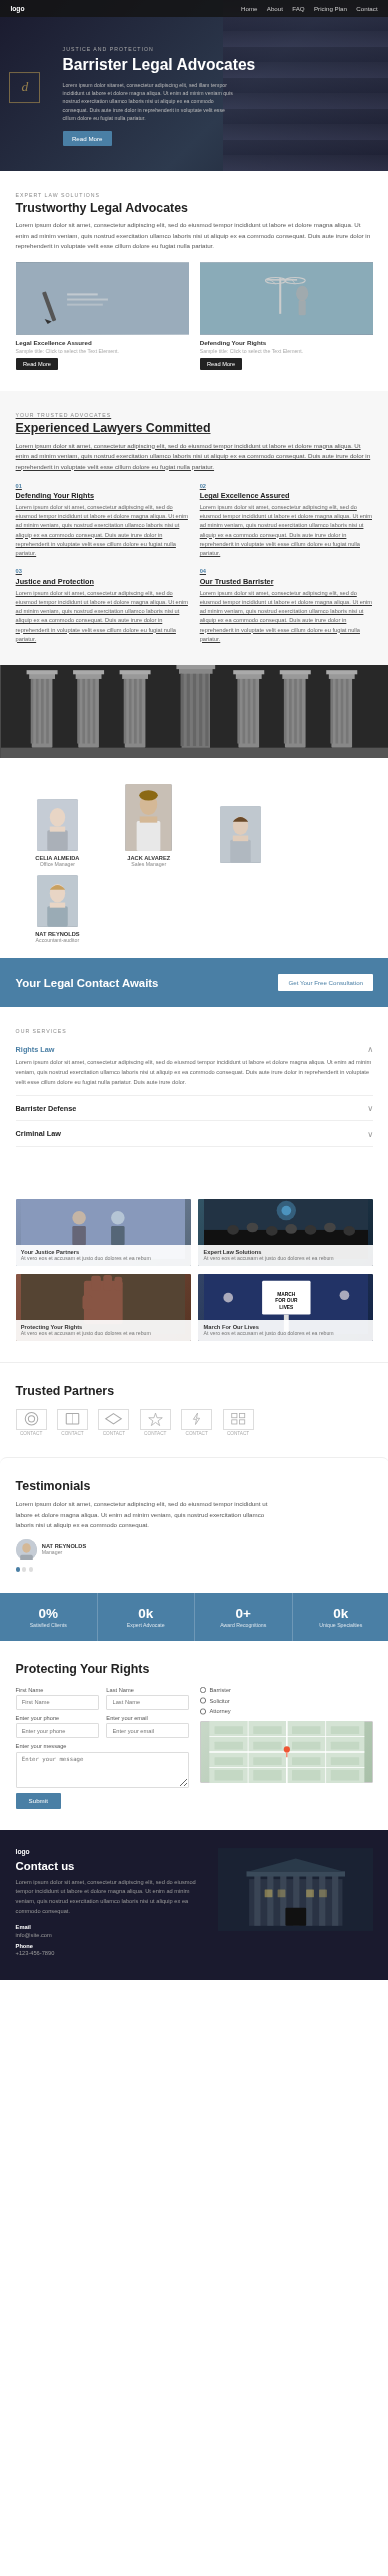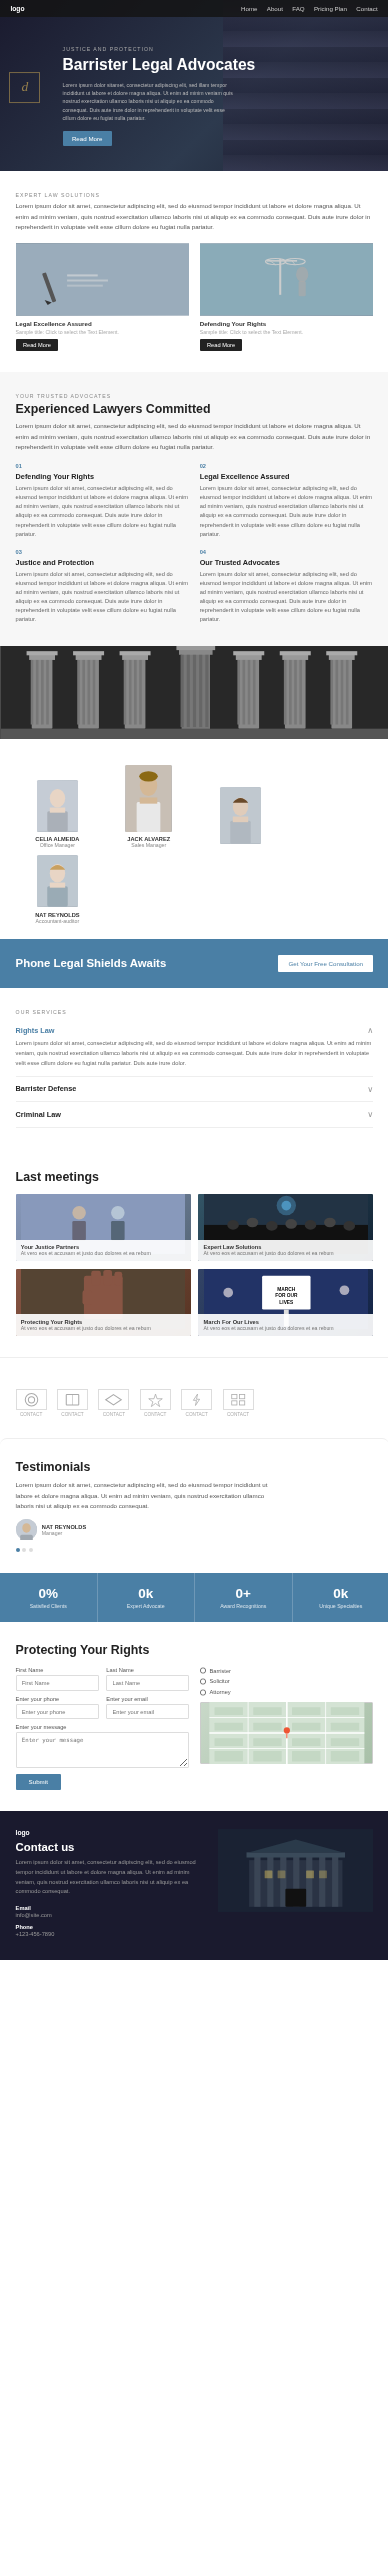--- a/index.html
+++ b/index.html
@@ -41,21 +41,21 @@
       width: 100%; height: 73px;
       background: #b0b8c0;
       position: relative; overflow: hidden;
     }
     .img-card-img.img1 { background: linear-gradient(135deg, #8a9ba8, #c5cdd5); }
     .img-card-img.img2 { background: linear-gradient(135deg, #a8b5c0, #8899aa); }
     .img-card-sample { font-size: 5.2px; color: #aaa; margin-top: 1.6px; }
     .img-card .btn-dark { margin-top: 4.1px; font-size: 5.7px; padding: 3.1px 7.3px; }
 
     
-    .experienced { background: #f7f7f7; }
+    .experienced { background: #f7f7f7; text-decoration: underline; }
     .lawyers-grid { display: grid; grid-template-columns: 1fr 1fr; gap: 10.4px; margin-top: 10.4px; }
     .lawyer-item .num { color: #4a7fa5; font-size: 5.7px; font-weight: bold; margin-bottom: 2.6px; }
     .lawyer-item h4 { font-size: 7.3px; font-weight: bold; color: #222; margin-bottom: 3.1px; }
     .lawyer-item p { font-size: 5.7px; color: #666; line-height: 1.6; }
 
     
     .team { background: #fff; padding: 15.6px; }
     .team-grid {
       display: grid; grid-template-columns: repeat(4, 1fr); gap: 7.8px;
       margin-top: 10.4px; align-items: end;
@@ -229,20 +229,21 @@
   <div class="hero-content" style="position:relative;z-index:2;padding:36px 10.4px 15.6px 47px;max-width:259px;">
     <div style="color:#aaa;font-size:5.2px;letter-spacing:1px;text-transform:uppercase;margin-bottom:4.1px;">JUSTICE AND PROTECTION</div>
     <h1 style="color:#fff;font-size:15.6px;font-weight:bold;line-height:1.2;margin-bottom:6.2px;">Barrister Legal Advocates</h1>
     <p style="color:#bbb;font-size:5.2px;line-height:1.6;margin-bottom:8.3px;max-width:176px;">Lorem ipsum dolor sitamet, consectetur adipiscing elit, sed illam tempor incididunt ut labore et dolore magna aliqua. Ut enim ad minim veniam quis nostrud exercitation ullamco laboris nisi ut aliquip ex ea commodo consequat. Duis aute irure dolor in reprehenderit in voluptate velit esse cillum dolore eu fugiat nulla pariatur.</p>
     <button class="btn-primary">Read More</button>
   </div>
 </section>
 
 <section class="trustworthy">
   <div class="section-label">EXPERT LAW SOLUTIONS</div>
+  <h2 class="section-title">Trustworthy Legal Advocates</h2>
   <p class="section-text">Lorem ipsum dolor sit amet, consectetur adipiscing elit, sed do eiusmod tempor incididunt ut labore et dolore magna aliqua. Ut enim ad minim veniam, quis nostrud exercitation ullamco laboris nisi ut aliquip ex ea commodo consequat. Duis aute irure dolor in reprehenderit in voluptate velit esse cillum dolore eu fugiat nulla pariatur.</p>
   <div class="img-cards">
     <div class="img-card">
       <div class="img-card-img img1">
         <svg width="100%" height="100%" viewBox="0 0 340 140" xmlns="http://www.w3.org/2000/svg">
           <rect width="340" height="140" fill="#9aacbb"></rect>
 
           <rect x="60" y="50" width="8" height="60" fill="#555" rx="2" transform="rotate(-20,80,80)"></rect>
           <polygon points="56,110 70,115 62,120" fill="#333"></polygon>
           <rect x="100" y="60" width="60" height="4" fill="#ddd" opacity="0.6"></rect>
@@ -292,21 +293,21 @@
       <h4>Legal Excellence Assured</h4>
       <p>Lorem ipsum dolor sit amet, consectetur adipiscing elit, sed do eiusmod tempor incididunt ut labore et dolore magna aliqua. Ut enim ad minim veniam, quis nostrud exercitation ullamco laboris nisi ut aliquip ex ea commodo consequat. Duis aute irure dolor in reprehenderit in voluptate velit esse cillum dolore eu fugiat nulla pariatur.</p>
     </div>
     <div class="lawyer-item">
       <div class="num">03</div>
       <h4>Justice and Protection</h4>
       <p>Lorem ipsum dolor sit amet, consectetur adipiscing elit, sed do eiusmod tempor incididunt ut labore et dolore magna aliqua. Ut enim ad minim veniam, quis nostrud exercitation ullamco laboris nisi ut aliquip ex ea commodo consequat. Duis aute irure dolor in reprehenderit in voluptate velit esse cillum dolore eu fugiat nulla pariatur.</p>
     </div>
     <div class="lawyer-item">
       <div class="num">04</div>
-      <h4>Our Trusted Advocates</h4>
+      <h4>Our Trusted Barrister</h4>
       <p>Lorem ipsum dolor sit amet, consectetur adipiscing elit, sed do eiusmod tempor incididunt ut labore et dolore magna aliqua. Ut enim ad minim veniam, quis nostrud exercitation ullamco laboris nisi ut aliquip ex ea commodo consequat. Duis aute irure dolor in reprehenderit in voluptate velit esse cillum dolore eu fugiat nulla pariatur.</p>
     </div>
   </div>
 </section>
 
 <div class="columns-img">
   <div class="columns-img-bg">
     <svg width="389" height="93" viewBox="0 0 750 180" xmlns="http://www.w3.org/2000/svg">
       <rect width="750" height="180" fill="#444"></rect>
       <rect width="750" height="180" fill="rgba(0,0,0,0.4)"></rect>
@@ -429,21 +430,21 @@
           <rect x="20" y="65" width="40" height="45" fill="#b0b8c0" rx="3"></rect>
           <rect x="25" y="57" width="30" height="11" fill="#e0ccba"></rect>
           <path d="M25,30 Q40,12 55,30" fill="#6a4a2a" stroke="none"></path>
         </svg>
       </div>
     </div>
   </div>
 </section>
 
 <div class="cta-banner">
-  <h2>Phone Legal Shields Awaits</h2>
+  <h2>Your Legal Contact Awaits</h2>
   <button class="btn-white">Get Your Free Consultation</button>
 </div>
 
 <section class="services">
   <div class="section-label">OUR SERVICES</div>
 
   <div class="service-item">
     <div class="service-header">
       <h4 style="color:#4a7fa5;">Rights Law</h4>
       <span class="service-chevron">∧</span>
@@ -460,21 +461,20 @@
 
   <div class="service-item">
     <div class="service-header">
       <h4 class="dark">Criminal Law</h4>
       <span class="service-chevron">∨</span>
     </div>
   </div>
 </section>
 
 <section class="meetings">
-  <h2 class="section-title" style="margin-bottom:7.8px;">Last meetings</h2>
   <div class="meetings-grid">
     <div class="meeting-card">
       <div class="meeting-img m1">
         <svg width="100%" height="67" viewBox="0 0 340 130" xmlns="http://www.w3.org/2000/svg">
           <rect width="340" height="130" fill="#8899bb"></rect>
 
           <circle cx="120" cy="45" r="14" fill="#c5b5a5"></circle>
           <rect x="106" y="62" width="28" height="40" fill="#667" rx="3"></rect>
           <circle cx="200" cy="45" r="14" fill="#b5c5d5"></circle>
           <rect x="186" y="62" width="28" height="40" fill="#556677" rx="3"></rect>
@@ -542,20 +542,21 @@
       </div>
       <div class="meeting-caption">
         <h5>March For Our Lives</h5>
         <p>At vero eos et accusam et justo duo dolores et ea rebum</p>
       </div>
     </div>
   </div>
 </section>
 
 <section class="partners">
+  <h2 class="section-title">Trusted Partners</h2>
   <div class="partners-row">
 
     <div style="text-align:center;">
       <div class="partner-logo">
         <svg width="21" height="15.6" viewBox="0 0 40 30">
           <circle cx="20" cy="15" r="12" fill="none" stroke="#aaa" stroke-width="2"></circle>
           <circle cx="20" cy="15" r="6" fill="none" stroke="#aaa" stroke-width="2"></circle>
         </svg>
       </div>
       <div class="partner-label">CONTACT</div>

